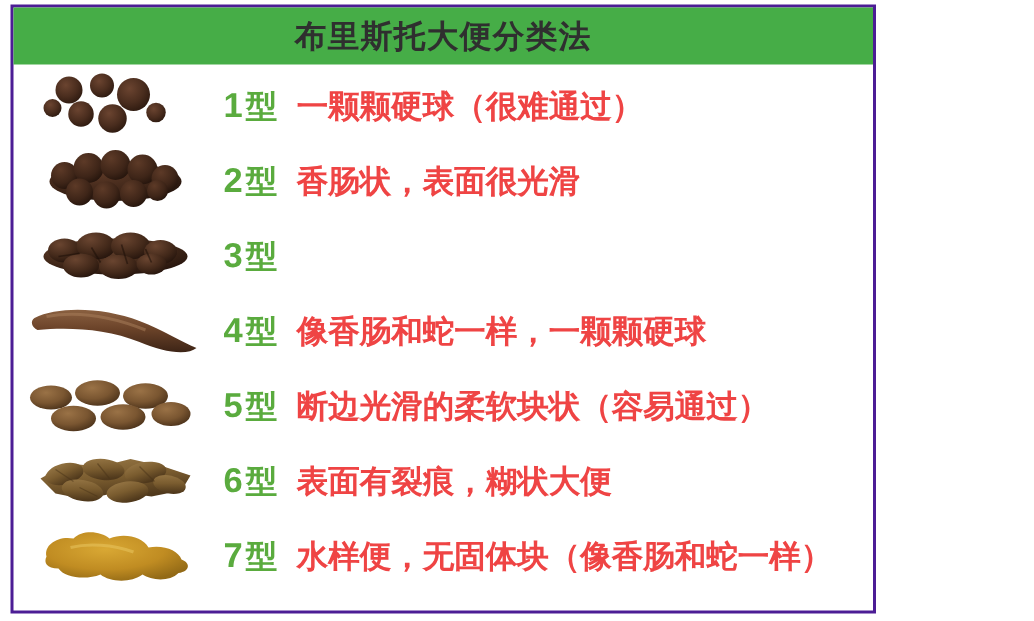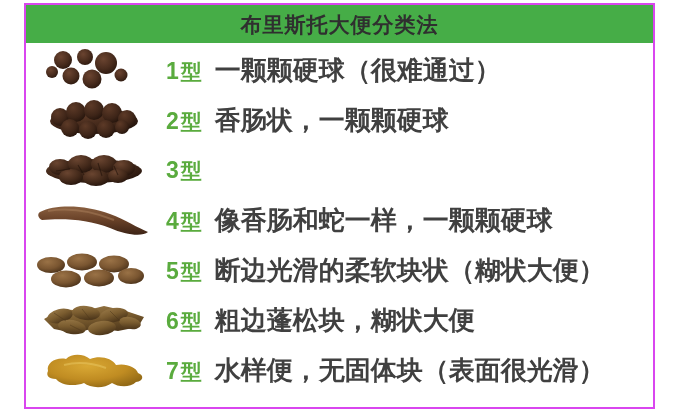--- a/index.html
+++ b/index.html
@@ -14,26 +14,26 @@
     position: relative;
     width: 689px;
     height: 414px;
     background: #ffffff;
     box-sizing: border-box;
     overflow: hidden;
   }
   
   .frame {
     position: absolute;
-    left: 24px;
+    left: 7px;
     top: 3px;
-    width: 631px;
+    width: 577px;
     height: 406px;
     box-sizing: border-box;
-    border: 2px solid #d946ef;
+    border: 2px solid #4c1d95;
     background: #ffffff;
   }
   .header {
     position: absolute;
     left: 0;
     top: 0;
     width: 100%;
     height: 38px;
     background: #46ad47;
     display: flex;
@@ -89,22 +89,22 @@
     font-weight: bold;
     font-family: "Liberation Sans", sans-serif;
   }
   .type-unit {
     color: #5aab3e;
     font-size: 21px;
     font-weight: bold;
     margin-left: 2px;
   }
   .desc {
-    color: #404040;
-    font-size: 26px;
+    color: #ef4444;
+    font-size: 21px;
     font-weight: bold;
     margin-left: 13px;
   }
 </style>
 </head>
 <body>
 
 <div id="chart-root">
   <div class="frame">
 
@@ -162,21 +162,21 @@
               <circle cx="44" cy="33" r="9"></circle>
               <circle cx="62" cy="35" r="9"></circle>
               <circle cx="80" cy="34" r="9"></circle>
               <circle cx="96" cy="32" r="7"></circle>
             </g>
           </svg>
         </div>
         <div class="row-text">
           <span class="type-num">2</span>
           <span class="type-unit">型</span>
-          <span class="desc">香肠状，一颗颗硬球</span>
+          <span class="desc">香肠状，表面很光滑</span>
         </div>
       </div>
 
       <div class="row">
         <div class="row-icon">
           <svg width="140" height="50" viewBox="0 0 140 50">
             <defs>
               <radialGradient id="g3" cx="35%" cy="25%" r="80%">
                 <stop offset="0%" stop-color="#6a4530"></stop>
                 <stop offset="62%" stop-color="#43291a"></stop>
@@ -244,21 +244,21 @@
               <ellipse cx="88" cy="19" rx="15" ry="8.5"></ellipse>
               <ellipse cx="40" cy="34" rx="15" ry="8.5"></ellipse>
               <ellipse cx="73" cy="33" rx="15" ry="8.5"></ellipse>
               <ellipse cx="105" cy="31" rx="13" ry="8"></ellipse>
             </g>
           </svg>
         </div>
         <div class="row-text">
           <span class="type-num">5</span>
           <span class="type-unit">型</span>
-          <span class="desc">断边光滑的柔软块状（糊状大便）</span>
+          <span class="desc">断边光滑的柔软块状（容易通过）</span>
         </div>
       </div>
 
       <div class="row">
         <div class="row-icon">
           <svg width="140" height="50" viewBox="0 0 140 50">
             <defs>
               <linearGradient id="g6" x1="0" y1="0" x2="0.4" y2="1">
                 <stop offset="0%" stop-color="#9a7a48"></stop>
                 <stop offset="55%" stop-color="#7a5c2f"></stop>
@@ -278,21 +278,21 @@
               <path d="M28 18 L40 26"></path>
               <path d="M56 14 L64 24"></path>
               <path d="M84 16 L94 26"></path>
               <path d="M44 30 L56 36"></path>
             </g>
           </svg>
         </div>
         <div class="row-text">
           <span class="type-num">6</span>
           <span class="type-unit">型</span>
-          <span class="desc">粗边蓬松块，糊状大便</span>
+          <span class="desc">表面有裂痕，糊状大便</span>
         </div>
       </div>
 
       <div class="row">
         <div class="row-icon">
           <svg width="140" height="50" viewBox="0 0 140 50">
             <defs>
               <radialGradient id="g7" cx="42%" cy="35%" r="70%">
                 <stop offset="0%" stop-color="#d9a834"></stop>
                 <stop offset="60%" stop-color="#c08c22"></stop>
@@ -303,19 +303,19 @@
                      C100 18, 110 22, 112 28 C118 30, 118 36, 110 37
                      C104 43, 92 42, 86 38 C78 44, 64 43, 58 38
                      C48 42, 34 40, 30 34 C22 34, 20 30, 22 26 Z" fill="url(#g7)"></path>
             <path d="M38 20 C50 17, 66 18, 80 23" stroke="#e7c濃" stroke-width="0" fill="none"></path>
             <path d="M38 20 C50 17, 66 18, 80 23" stroke="#e8c45e" stroke-width="2" fill="none" opacity="0.55"></path>
           </svg>
         </div>
         <div class="row-text">
           <span class="type-num">7</span>
           <span class="type-unit">型</span>
-          <span class="desc">水样便，无固体块（表面很光滑）</span>
+          <span class="desc">水样便，无固体块（像香肠和蛇一样）</span>
         </div>
       </div>
 
     </div>
   </div>
 </div>
 
 </body></html>

